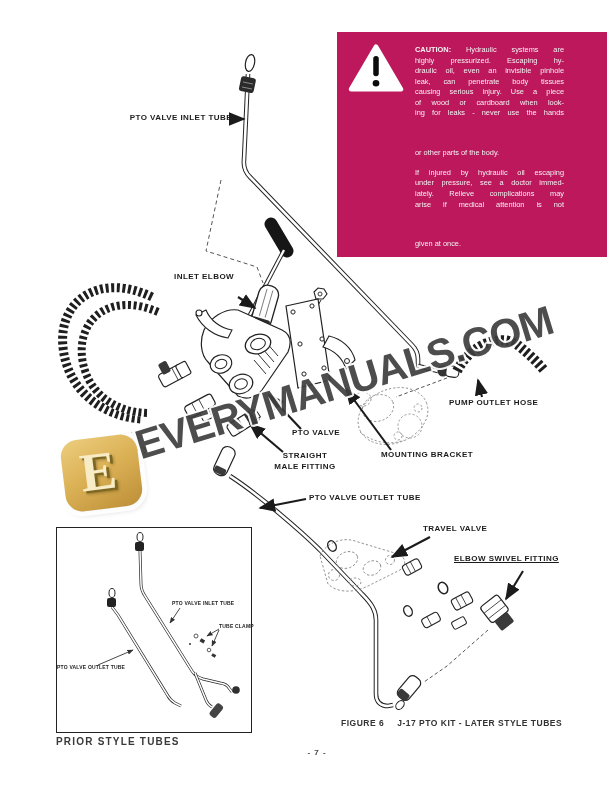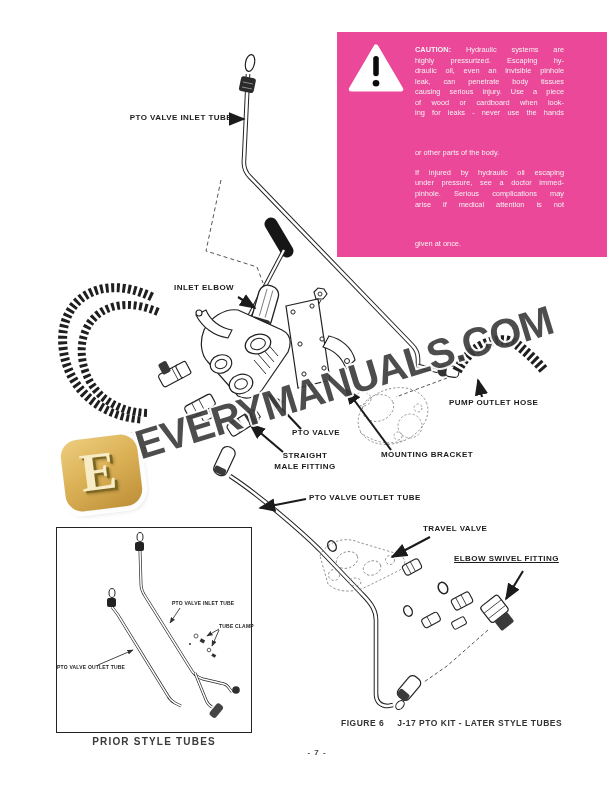--- a/index.html
+++ b/index.html
@@ -1,34 +1,34 @@
 <!DOCTYPE html>
 <html><head>
 <meta charset="utf-8">
 <style>
   html,body{margin:0;padding:0;background:#e8e8e8;}
   #page{position:relative;width:612px;height:792px;background:#ffffff;overflow:hidden;
         font-family:"Liberation Sans",sans-serif;margin:0 auto;}
   
-  .caution{position:absolute;left:337px;top:32px;width:270px;height:225px;background:#ec4899;z-index:4;}
+  .caution{position:absolute;left:337px;top:32px;width:270px;height:225px;background:#be185d;z-index:4;}
   .caution .tri{position:absolute;left:11px;top:12px;width:56px;height:48px;}
   .ctext{position:absolute;left:78px;top:13px;width:149px;color:#f2f2f2;
          font-size:7.4px;line-height:10.55px;}
   .cpara{margin-bottom:9.5px;}
   .cline{text-align:justify;text-align-last:justify;white-space:normal;}
   .clast{text-align-last:left;margin-top:29px;}
   .cline b{font-weight:bold;}
   
   .lbl{position:absolute;z-index:3;font-weight:bold;font-size:8px;letter-spacing:.45px;
        color:#1b1b1b;white-space:nowrap;}
   .lbl2{line-height:11px;white-space:normal;text-align:center;}
   
   .insetbox{position:absolute;left:56px;top:527px;width:196px;height:206px;border:1.7px solid #222;z-index:1;box-sizing:border-box;}
   .ilbl{position:absolute;z-index:3;font-weight:bold;font-size:5px;letter-spacing:.2px;color:#222;white-space:nowrap;}
-  .inset-caption{position:absolute;left:56px;top:736px;width:196px;text-align:center;z-index:3;
+  .inset-caption{position:absolute;left:56px;top:736px;width:196px;text-align:left;z-index:3;
        font-size:10px;font-weight:bold;letter-spacing:1.2px;color:#3a3a3a;}
   
   .figcap{position:absolute;left:297px;top:718px;z-index:3;font-size:8.5px;font-weight:bold;
           letter-spacing:.5px;color:#333;white-space:nowrap;padding-left:44px;}
   .figcap .fl{margin-right:13px;}
   .pageno{position:absolute;left:296px;top:748px;width:42px;text-align:center;z-index:3;
           font-size:8px;letter-spacing:1px;color:#444;font-weight:bold;}
   
   .wm-text{position:absolute;left:130px;top:424px;z-index:2;font-size:41px;font-weight:bold;
      letter-spacing:-1px;color:#3e3e3e;opacity:.92;transform:rotate(-17deg);transform-origin:0 0;
@@ -282,34 +282,34 @@
           <div class="cline">draulic oil, even an invisible pinhole</div>
           <div class="cline">leak, can penetrate body tissues</div>
           <div class="cline">causing serious injury.  Use a piece</div>
           <div class="cline">of wood or cardboard when look-</div>
           <div class="cline">ing for leaks - never use the hands</div>
           <div class="cline clast">or other parts of the body.</div>
         </div>
         <div class="cpara">
           <div class="cline">If injured by hydraulic oil escaping</div>
           <div class="cline">under pressure, see a doctor immed-</div>
-          <div class="cline">pinhole.  Serious complications may</div>
+          <div class="cline">iately.  Relieve complications may</div>
           <div class="cline">arise if medical attention is not</div>
           <div class="cline clast">given at once.</div>
         </div>
       </div>
   </div>
 
   <div class="wm-logo">
     <span>E</span>
   </div>
   <div class="wm-text">EVERYMANUALS.COM</div>
 
   <div class="lbl" style="left:116px;top:113px;width:116px;text-align:right;">PTO VALVE INLET TUBE</div>
-  <div class="lbl" style="left:174px;top:283px;">INLET ELBOW</div>
+  <div class="lbl" style="left:174px;top:272px;">INLET ELBOW</div>
   <div class="lbl" style="left:292px;top:428px;">PTO VALVE</div>
   <div class="lbl lbl2" style="left:263px;top:450px;width:84px;">
     <div>STRAIGHT</div>
     <div>MALE FITTING</div>
   </div>
   <div class="lbl" style="left:381px;top:450px;">MOUNTING BRACKET</div>
   <div class="lbl" style="left:449px;top:398px;">PUMP OUTLET HOSE</div>
   <div class="lbl" style="left:309px;top:493px;">PTO VALVE OUTLET TUBE</div>
   <div class="lbl" style="left:423px;top:524px;">TRAVEL VALVE</div>
   <div class="lbl" style="left:454px;top:554px;text-decoration:underline;">ELBOW SWIVEL FITTING</div>

